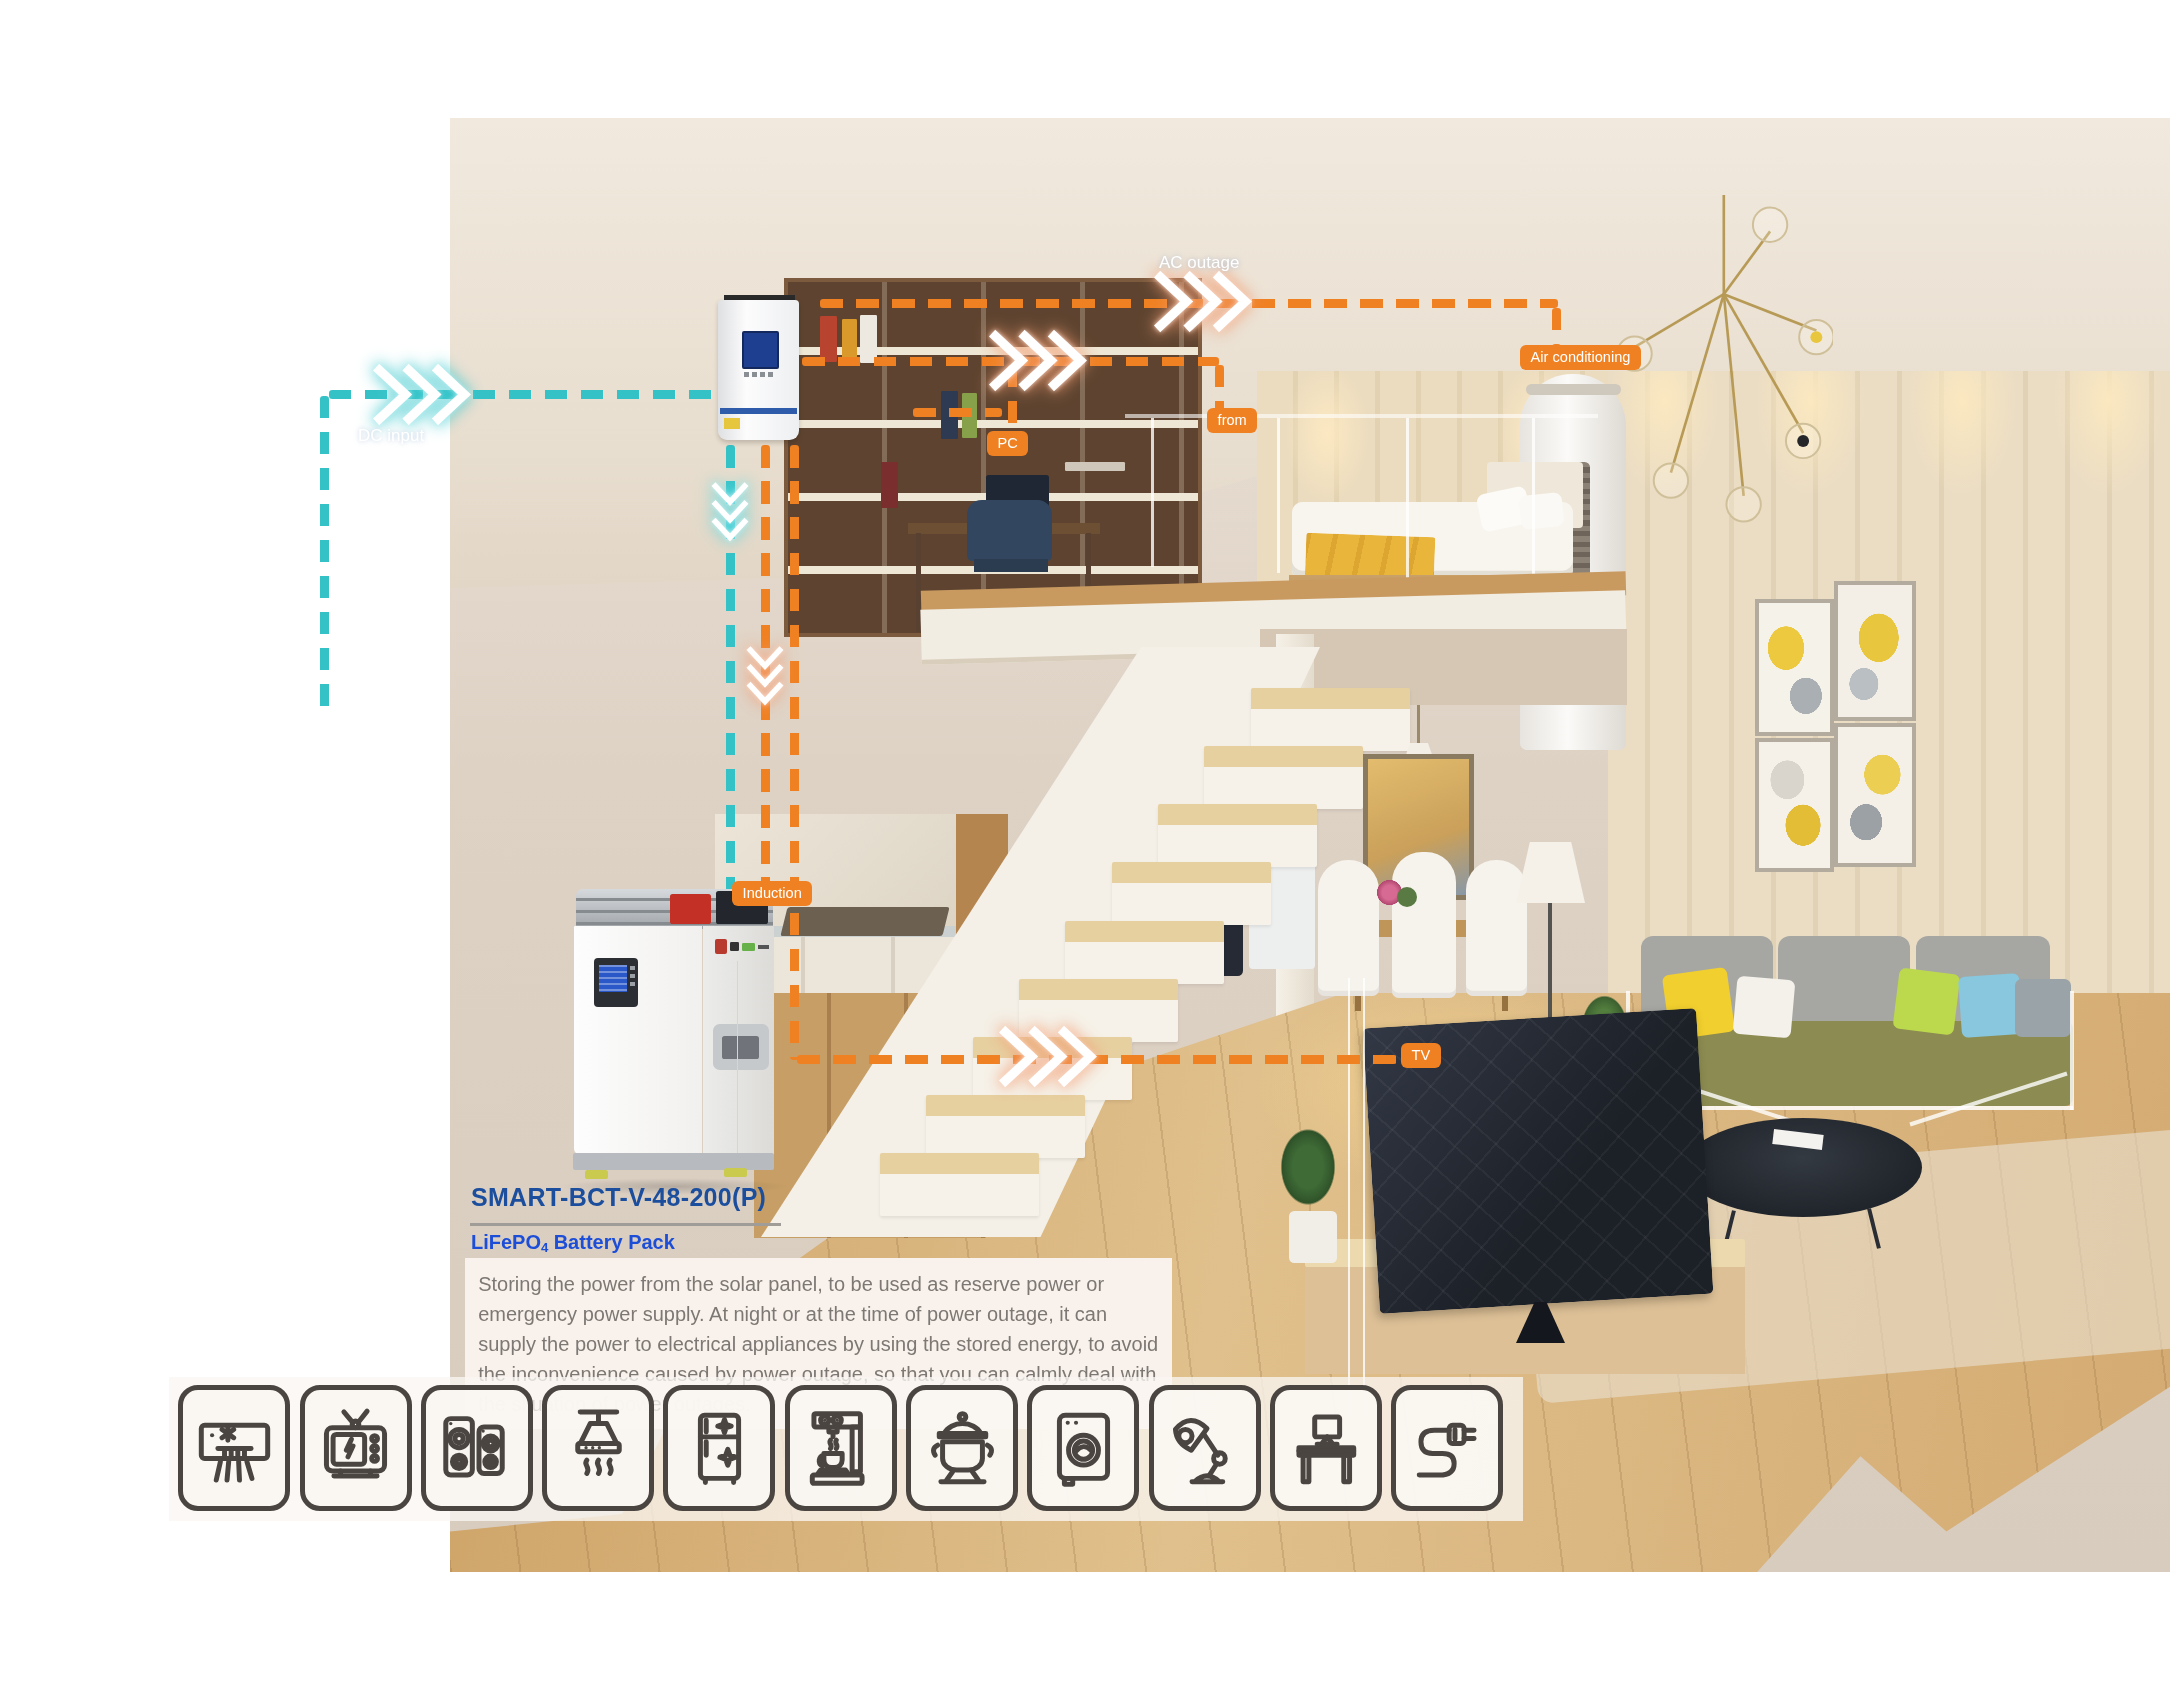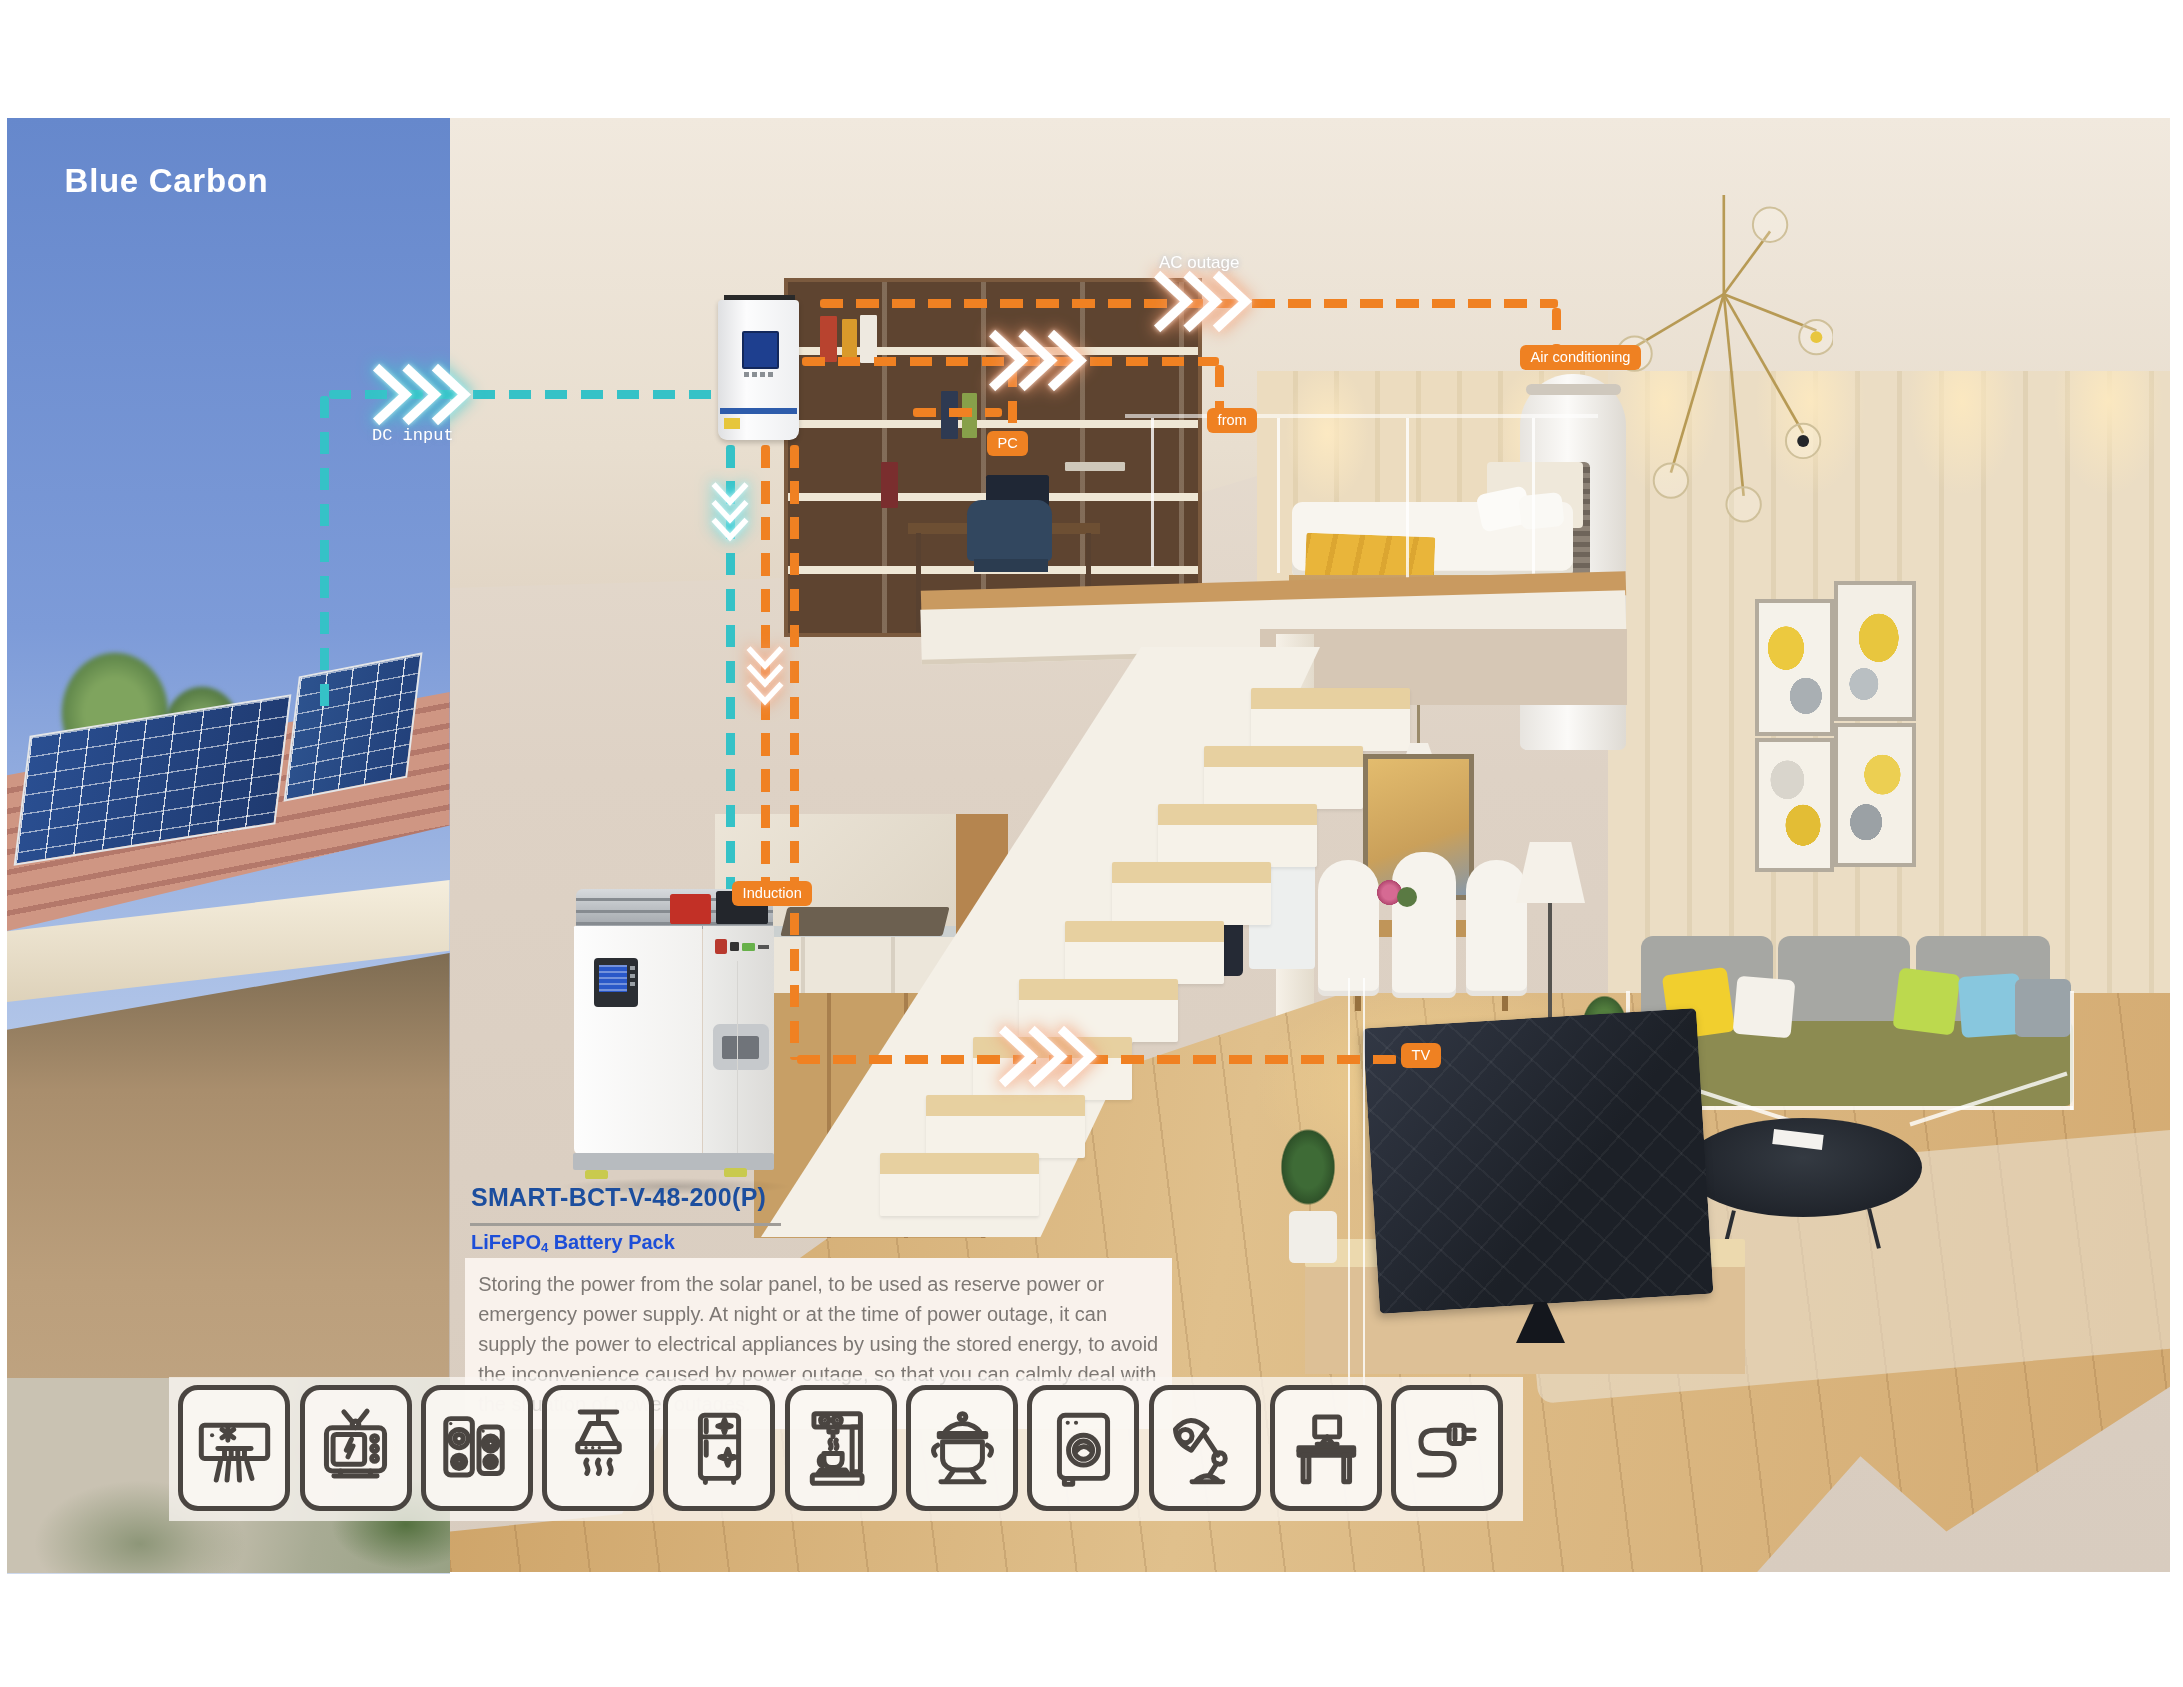--- a/index.html
+++ b/index.html
@@ -45,52 +45,20 @@
   .app-icon svg{width:83px;height:83px;stroke:#4a4541;stroke-width:6;fill:none;
       stroke-linecap:round;stroke-linejoin:round;}
   .app-icon .fl{fill:#4a4541;stroke:none;}
   .brand-logo{position:absolute;left:58px;top:44px;color:#ffffff;font-size:33px;font-weight:bold;letter-spacing:0.7px;}
 </style>
 </head>
 <body>
 
 <div class="page">
 
-  <div class="abs" style="left:6.6px;top:118px;width:443px;height:1456px;overflow:hidden;z-index:1;
-              background:linear-gradient(180deg,#6688cc,#7d9bd8 35%,#a9bfe6 58%,#cdd9ee 80%);">
-    <div class="brand-logo">Blue Carbon</div>
-    <div class="abs" style="left:32px;top:509px;width:152px;height:172px;filter:blur(2px);
-         background:radial-gradient(closest-side,#7fa45e 40%,#5f864a 68%,transparent 72%);"></div>
-    <div class="abs" style="left:139px;top:549px;width:112px;height:132px;filter:blur(2px);
-         background:radial-gradient(closest-side,#74995a 40%,#557a43 68%,transparent 72%);"></div>
-    <div class="abs" style="left:0;top:574px;width:443px;height:278px;
-         clip-path:polygon(0 30%,100% 0,100% 48%,0 86%);
-         background:repeating-linear-gradient(169deg,#cf9683 0 14.6px,#b4786a 14.6px 20px);"></div>
-    <div class="abs" style="left:13.2px;top:599px;width:261px;height:122px;
-         transform:rotate(-9deg) skewX(-16deg);border:2.6px solid #e4e6e8;
-         background:repeating-linear-gradient(90deg,rgba(255,255,255,.8) 0 1.3px,transparent 1.3px 29px),
-                    repeating-linear-gradient(180deg,rgba(255,255,255,.55) 0 1.3px,transparent 1.3px 18.5px),
-                    linear-gradient(100deg,#2a4f92,#1f3a70);"></div>
-    <div class="abs" style="left:283px;top:549px;width:122px;height:116px;
-         transform:rotate(-11deg) skewX(-18deg);border:2.6px solid #e4e6e8;
-         background:repeating-linear-gradient(90deg,rgba(255,255,255,.8) 0 1.3px,transparent 1.3px 26.5px),
-                    repeating-linear-gradient(180deg,rgba(255,255,255,.55) 0 1.3px,transparent 1.3px 17px),
-                    linear-gradient(100deg,#2d538f,#22407a);"></div>
-    <div class="abs" style="left:0;top:762px;width:443px;height:122px;
-         clip-path:polygon(0 42%,100% 0,100% 58%,0 100%);
-         background:linear-gradient(180deg,#f5eedd,#ded2ba);"></div>
-    <div class="abs" style="left:0;top:835px;width:443px;height:549px;
-         clip-path:polygon(0 14%,100% 0,100% 100%,0 100%);
-         background:linear-gradient(180deg,#7e6c52,#a98e6d 25%,#bb9f7c 60%,#c2a784);"></div>
-    <div class="abs" style="left:0;top:1260px;width:443px;height:195px;
-         background:radial-gradient(79px 46px at 78% 38%,#b06285,transparent 75%),
-                    radial-gradient(99px 60px at 90% 75%,#54713f,transparent 75%),
-                    radial-gradient(132px 79px at 30% 85%,#8d9678,transparent 80%),
-                    linear-gradient(100deg,#c9c2b2 0 45%,#a8ab94 70%,#99a285);"></div>
-  </div>
 
   <div class="abs" style="left:450px;top:118px;width:1720px;height:1454px;overflow:hidden;z-index:1;
               background:linear-gradient(180deg,#ece3d7,#ded2c5 45%,#d8ccbf);">
     <div class="abs" style="left:0;top:0;width:1720px;height:470px;
          clip-path:polygon(0 0,100% 0,100% 54%,58% 64%,28% 97%,0 100%);
          background:linear-gradient(180deg,#f1e9de,#e8decf 70%,#e2d6c6);"></div>
 
     <div class="abs" style="left:334px;top:160px;width:410px;height:351px;
          background-color:#5e4430;border:4px solid #7b5a3e;
          background-image:repeating-linear-gradient(180deg,transparent 0 65px,#efe7d5 65px 73px),
@@ -355,21 +323,21 @@
   <div class="abs" style="left:730px;top:942px;width:9.3px;height:9.3px;background:#333;border-radius:1.3px;z-index:6;"></div>
   <div class="abs" style="left:742px;top:943px;width:13.2px;height:8px;background:#67b14a;border-radius:1.3px;z-index:6;"></div>
   <div class="abs" style="left:758px;top:945px;width:10.6px;height:4px;background:#555;z-index:6;"></div>
   <div class="abs" style="left:713px;top:1024px;width:56px;height:46px;background:#c6c9cc;border-radius:6.6px;z-index:6;"></div>
   <div class="abs" style="left:722px;top:1036px;width:37px;height:22.5px;background:#70747a;border-radius:2.6px;z-index:6;"></div>
   <div class="abs" style="left:737px;top:961px;width:1.3px;height:192px;background:#d6d5d2;z-index:6;"></div>
   <div class="abs" style="left:573px;top:1153px;width:201px;height:17px;background:#b7bbbf;border-radius:2px;z-index:6;"></div>
   <div class="abs" style="left:585px;top:1170px;width:22.5px;height:9.3px;background:#c9ca4e;border-radius:2.6px;z-index:6;"></div>
   <div class="abs" style="left:724px;top:1168px;width:22.5px;height:9.3px;background:#c9ca4e;border-radius:2.6px;z-index:6;"></div>
 
-  <div class="flow-text" style="left:372px;top:426px;font-family:Liberation Mono, monospace;">DC input</div>
+  <div class="flow-text" style="left:358px;top:426px;">DC input</div>
   <div class="flow-text" style="left:1159px;top:253px;">AC outage</div>
   <div class="flow-badge" style="left:987px;top:431px;">PC</div>
   <div class="flow-badge" style="left:1207px;top:408px;">from</div>
   <div class="flow-badge" style="left:1520px;top:345px;">Air conditioning</div>
   <div class="flow-badge" style="left:732px;top:881px;">Induction</div>
   <div class="flow-badge" style="left:1401px;top:1043px;">TV</div>
 
   <div class="model-title" style="left:471px;top:1183px;">SMART-BCT-V-48-200(P)</div>
   <div class="model-rule" style="left:470px;top:1223px;"></div>
   <div class="model-sub" style="left:471px;top:1231px;">

